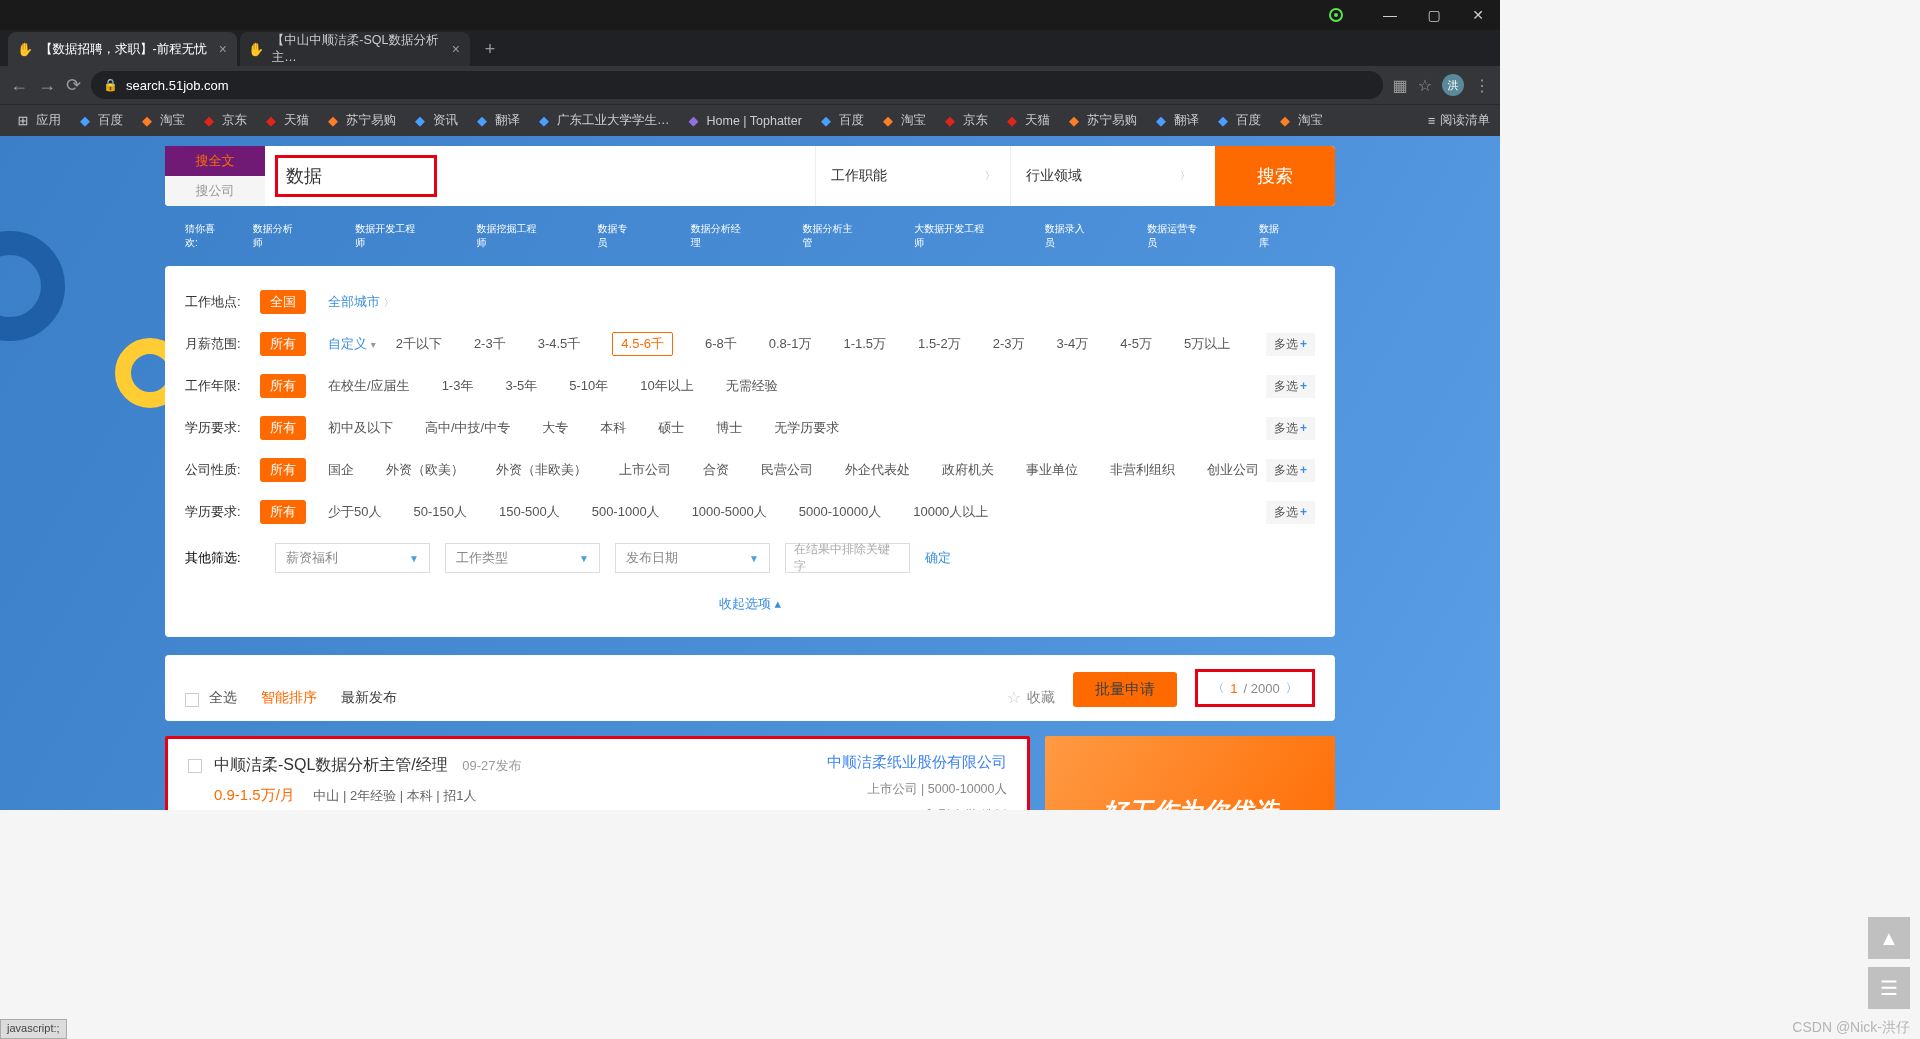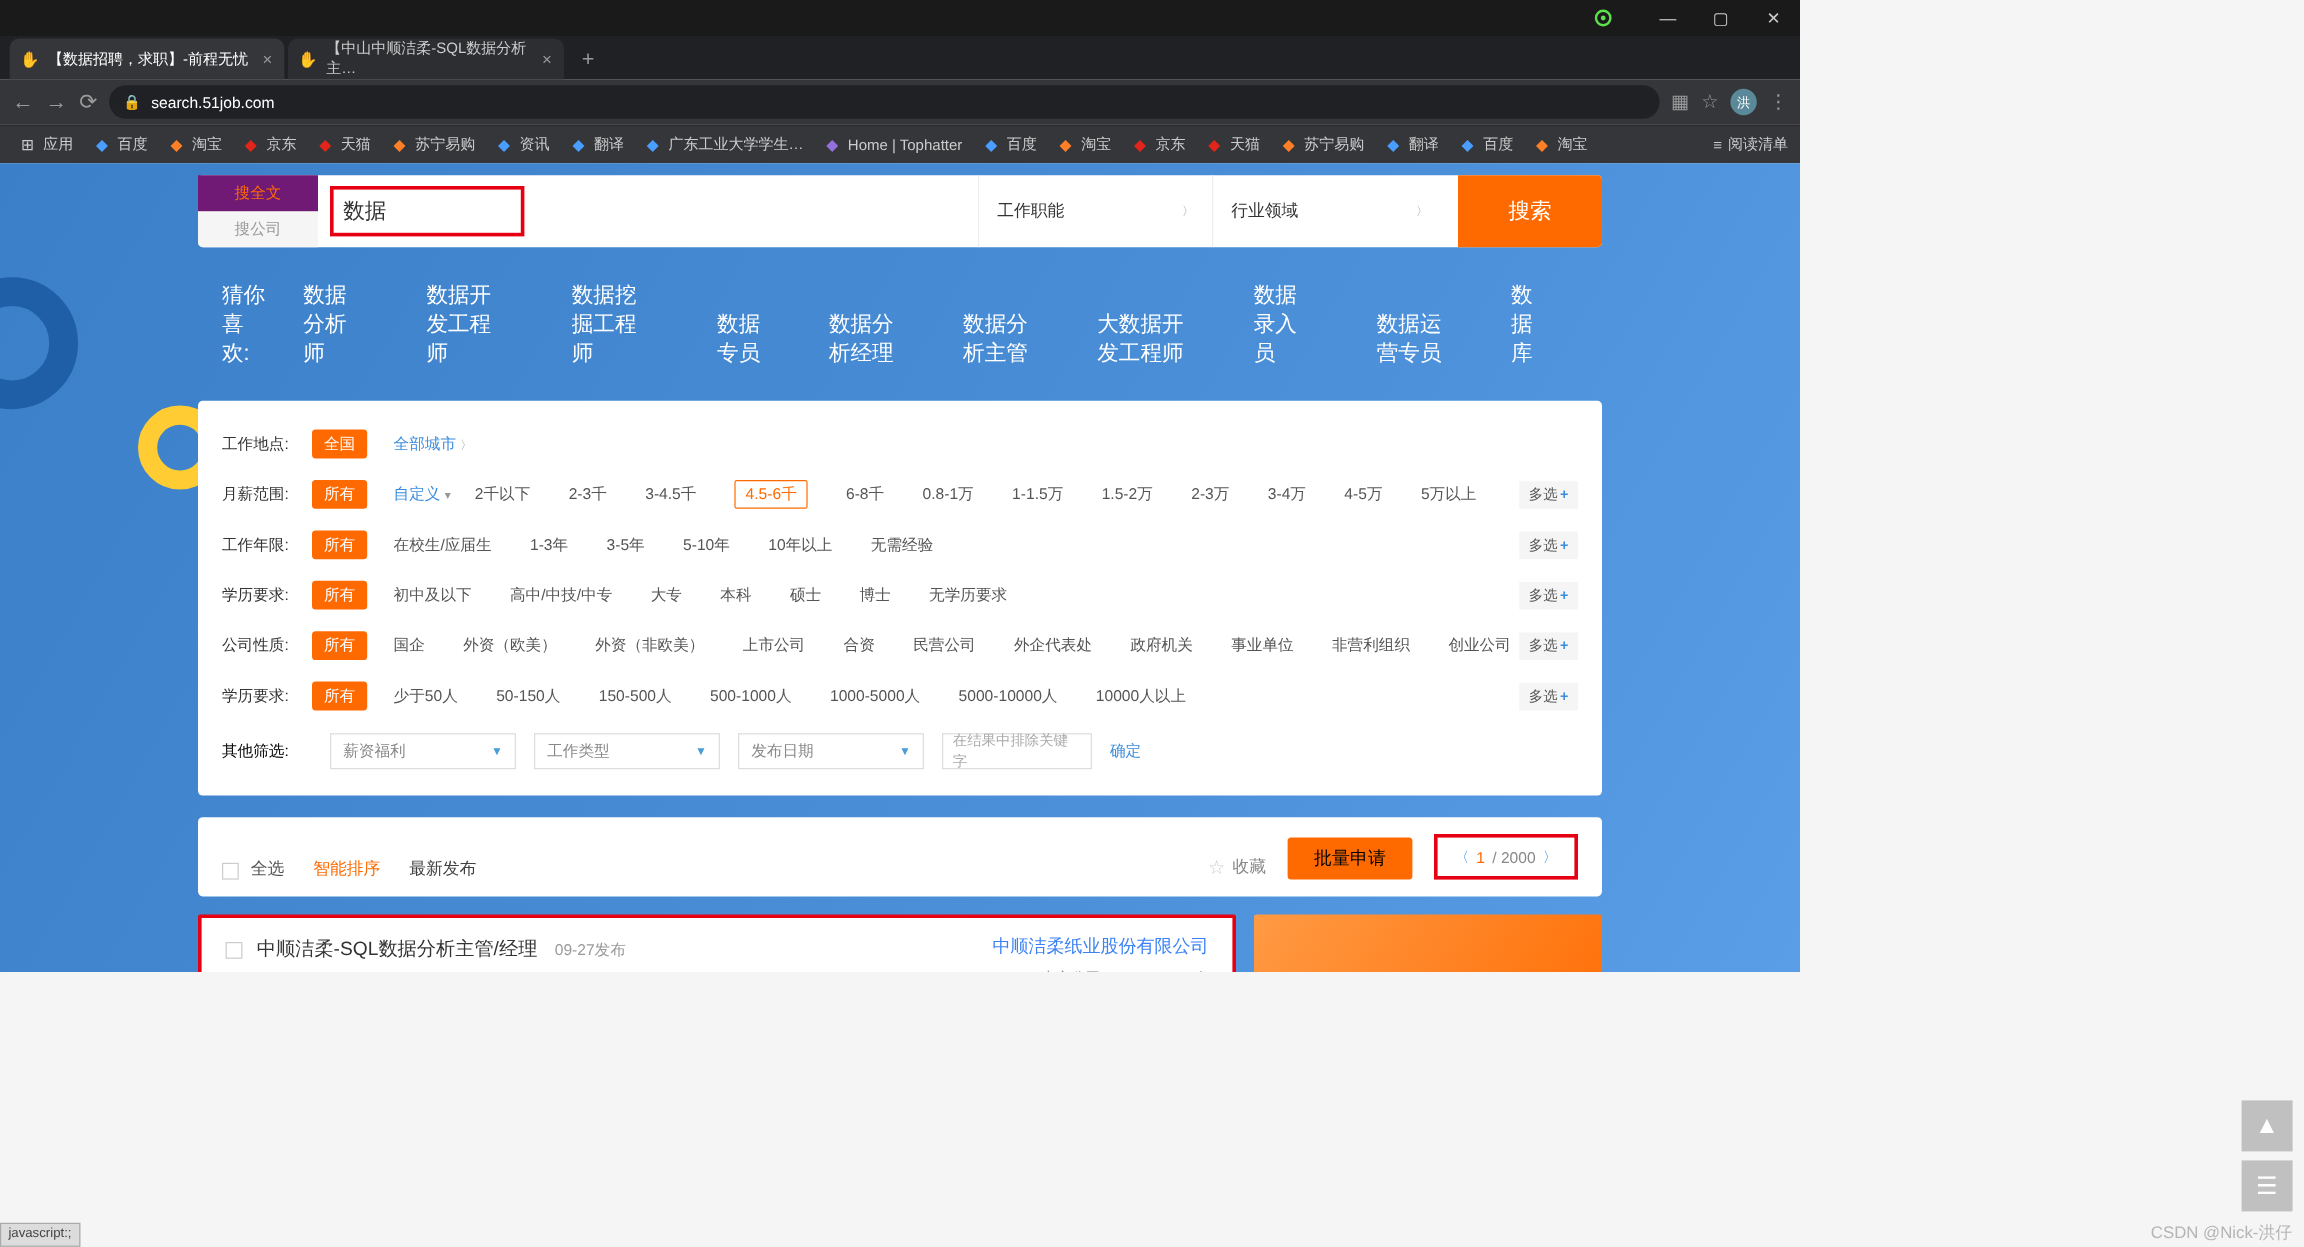--- a/index.html
+++ b/index.html
@@ -32,21 +32,21 @@
 .container{width:1170px;margin:0 auto;position:relative;padding-top:10px}
 .searchbox{background:#fff;border-radius:4px;display:flex;height:60px}
 .stabs{width:100px;background:#f5f5f5;display:flex;flex-direction:column;border-radius:4px 0 0 4px}
 .stab{flex:1;display:flex;align-items:center;justify-content:center;font-size:13px;color:#999}
 .stab.act{background:#701a75;color:#ff6a00}
 .sinp-wrap{flex:1;display:flex;align-items:center;padding-left:10px}
 .sinp-box{border:3px solid #e60012;width:162px;height:42px;display:flex;align-items:center;padding:0 8px;font-size:18px;color:#333}
 .sdd{width:195px;border-left:1px solid #eee;display:flex;align-items:center;padding:0 15px;color:#333;font-size:14px;justify-content:space-between}
 .sdd .arr{color:#999;font-size:10px}
 .sbtn{width:120px;background:#ff6a00;color:#fff;font-size:18px;display:flex;align-items:center;justify-content:center;border-radius:0 4px 4px 0;margin-left:10px}
-.sugrow{display:flex;align-items:flex-end;gap:28px;padding:28px 20px;font-size:18px;color:#fff}
+.sugrow{display:flex;align-items:flex-end;gap:28px;padding:16px 20px;font-size:10px;color:#fff}
 .sugrow a{color:#fff}
 .filterbox{background:#fff;border-radius:4px;padding:15px 20px 12px}
 .frow{display:flex;align-items:center;padding:9px 0;font-size:13px;color:#333;position:relative}
 .frow .lbl{width:75px;color:#333}
 .frow .tog{background:#ff6a00;color:#fff;padding:3px 10px;border-radius:3px;font-size:13px;margin-right:22px}
 .frow .opt{margin-right:32px;color:#555}
 .frow .opt.hl{border:1px solid #ff6a00;color:#ff6a00;padding:2px 8px;border-radius:2px;margin-right:32px}
 .frow .lnk{color:#3b8ede;margin-right:20px}
 .frow .arr{color:#999;font-size:10px}
 .frow .mult{position:absolute;right:0;background:#f5f5f5;padding:3px 8px;color:#555;font-size:12px}
@@ -57,21 +57,21 @@
 .exi{width:125px;height:30px;border:1px solid #ddd;padding:0 8px;color:#aaa;font-size:12px;display:flex;align-items:center}
 .okb{color:#3b8ede;font-size:13px}
 .collapse{text-align:center;padding:12px 0;color:#3b8ede;font-size:13px}
 .sortbar{background:#fff;border-radius:4px;margin-top:18px;padding:14px 20px;display:flex;align-items:flex-end;font-size:14px}
 .sortbar .cb{width:14px;height:14px;border:1px solid #ccc;margin-right:10px}
 .sortbar .sa{color:#555;margin-right:24px}
 .sortbar .so{color:#ff6a00;margin-right:24px}
 .sortbar .sn{color:#404040}
 .sortbar .fav{margin-left:auto;color:#888;display:flex;align-items:center;gap:6px;margin-right:18px}
 .sortbar .star{color:#ccc;font-size:16px}
-.sortbar .apb{background:#ff6a00;color:#000000;padding:8px 22px;border-radius:3px;font-size:15px}
+.sortbar .apb{background:#ff6a00;color:#404040;padding:8px 22px;border-radius:3px;font-size:15px}
 .pager{border:3px solid #e60012;margin-left:18px;height:38px;width:120px;display:flex;align-items:center;justify-content:center;gap:6px;font-size:13px;color:#888}
 .pager .cur{color:#ff6a00}
 .pager .parr{color:#3b8ede;font-size:12px}
 .listing{margin-top:15px;display:flex;gap:15px}
 .lmain{flex:1}
 .jcard{background:#fff;padding:16px 20px 14px;position:relative;margin-bottom:5px}
 .jcard.hl{border:3px solid #e60012;border-radius:2px}
 .jcard .cb{width:14px;height:14px;border:1px solid #ccc;position:absolute;left:20px;top:20px}
 .jcard .jt{margin-left:26px}
 .jcard .tl{font-size:16px;color:#333}
@@ -268,20 +268,21 @@
             <span>工作类型</span>
             <span class="arr">▼</span>
           </div>
         <div class="sel">
             <span>发布日期</span>
             <span class="arr">▼</span>
           </div>
         <div class="exi">在结果中排除关键字</div>
         <span class="okb">确定</span>
       </div>
+      <div class="collapse"><span>收起选项</span> <span>▴</span></div>
     </div>
 
     <div class="sortbar">
       <span class="cb"></span>
       <span class="sa">全选</span>
       <span class="so">智能排序</span>
       <span class="sn">最新发布</span>
       <span class="fav">
           <span class="star">☆</span>
           <span>收藏</span>

